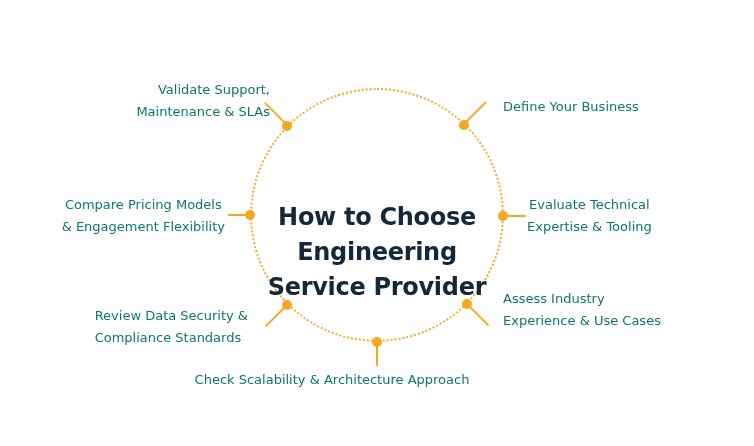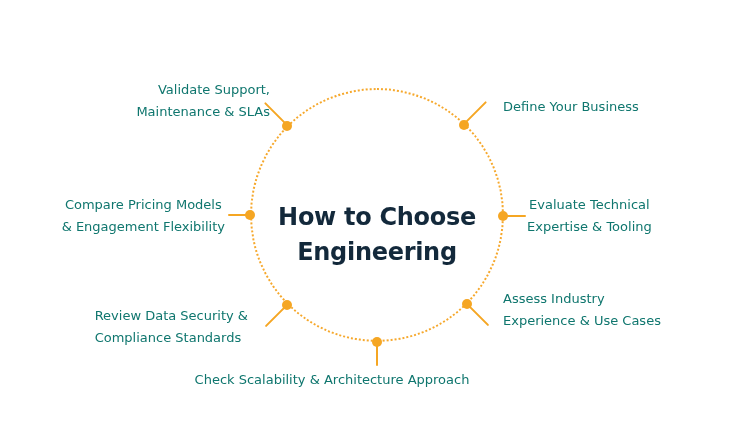--- a/index.html
+++ b/index.html
@@ -88,20 +88,21 @@
 </head>
 <body>
 
 <div class="canvas">
 
   <div class="circle"></div>
 
   <div class="center-title">
     <span class="line">How to Choose</span>
     <span class="line">Engineering</span>
+    <span class="line">Service Provider</span>
   </div>
 
   <div class="dot dot-top-left"></div>
   <div class="dot dot-top-right"></div>
   <div class="dot dot-mid-left"></div>
   <div class="dot dot-mid-right"></div>
   <div class="dot dot-bottom-left"></div>
   <div class="dot dot-bottom-right"></div>
   <div class="dot dot-bottom"></div>
 

